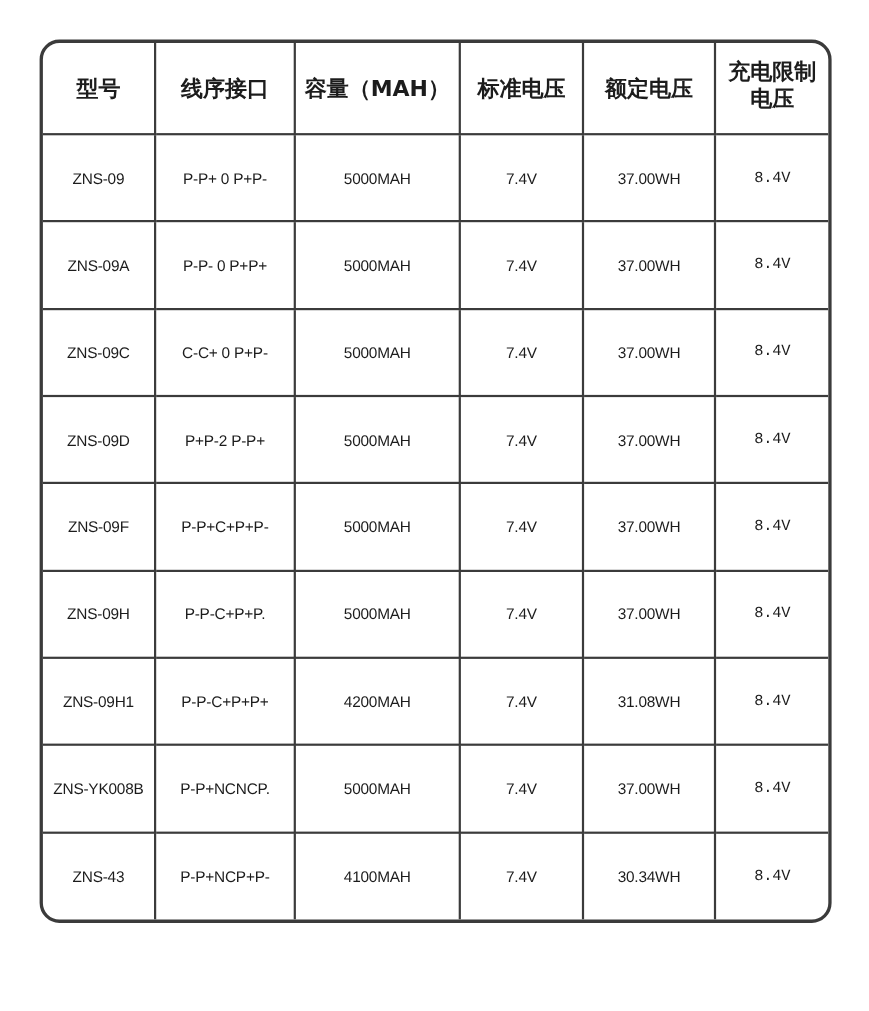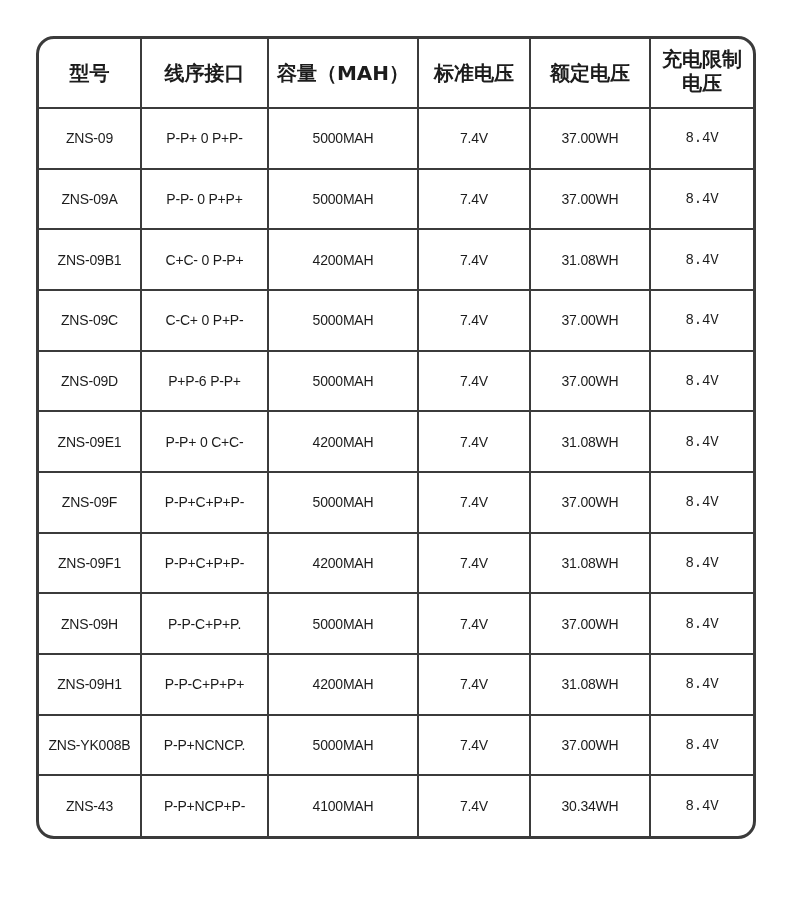--- a/index.html
+++ b/index.html
@@ -35,21 +35,21 @@
     th, td {
       border: 2.5px solid #3b3b3b;
       text-align: center;
       vertical-align: middle;
       padding: 0;
     }
     tr:first-child th { border-top: none; }
     tr:last-child td { border-bottom: none; }
     th:first-child, td:first-child { border-left: none; }
     th:last-child, td:last-child { border-right: none; font-family: Liberation Mono, monospace; }
-    thead tr { height: 69px; }
+    thead tr { height: 83px; }
     tbody tr { height: 45px; }
     th {
       font-weight: bold;
       font-size: 20px;
       line-height: 24px;
       color: #1c1c1c;
     }
     td {
       font-family: "Liberation Sans", sans-serif;
       font-size: 14px;
@@ -100,65 +100,41 @@
   </tr>
         <tr>
     <td>ZNS-09A</td>
     <td>P-P- 0 P+P+</td>
     <td>5000MAH</td>
     <td>7.4V</td>
     <td>37.00WH</td>
     <td>8.4V</td>
   </tr>
         <tr>
-    <td>ZNS-09B1</td>
-    <td>C+C- 0 P-P+</td>
-    <td>4200MAH</td>
-    <td>7.4V</td>
-    <td>31.08WH</td>
-    <td>8.4V</td>
-  </tr>
-        <tr>
     <td>ZNS-09C</td>
     <td>C-C+ 0 P+P-</td>
     <td>5000MAH</td>
     <td>7.4V</td>
     <td>37.00WH</td>
     <td>8.4V</td>
   </tr>
         <tr>
     <td>ZNS-09D</td>
-    <td>P+P-6 P-P+</td>
+    <td>P+P-2 P-P+</td>
     <td>5000MAH</td>
     <td>7.4V</td>
     <td>37.00WH</td>
-    <td>8.4V</td>
-  </tr>
-        <tr>
-    <td>ZNS-09E1</td>
-    <td>P-P+ 0 C+C-</td>
-    <td>4200MAH</td>
-    <td>7.4V</td>
-    <td>31.08WH</td>
     <td>8.4V</td>
   </tr>
         <tr>
     <td>ZNS-09F</td>
     <td>P-P+C+P+P-</td>
     <td>5000MAH</td>
     <td>7.4V</td>
     <td>37.00WH</td>
-    <td>8.4V</td>
-  </tr>
-        <tr>
-    <td>ZNS-09F1</td>
-    <td>P-P+C+P+P-</td>
-    <td>4200MAH</td>
-    <td>7.4V</td>
-    <td>31.08WH</td>
     <td>8.4V</td>
   </tr>
         <tr>
     <td>ZNS-09H</td>
     <td>P-P-C+P+P.</td>
     <td>5000MAH</td>
     <td>7.4V</td>
     <td>37.00WH</td>
     <td>8.4V</td>
   </tr>

